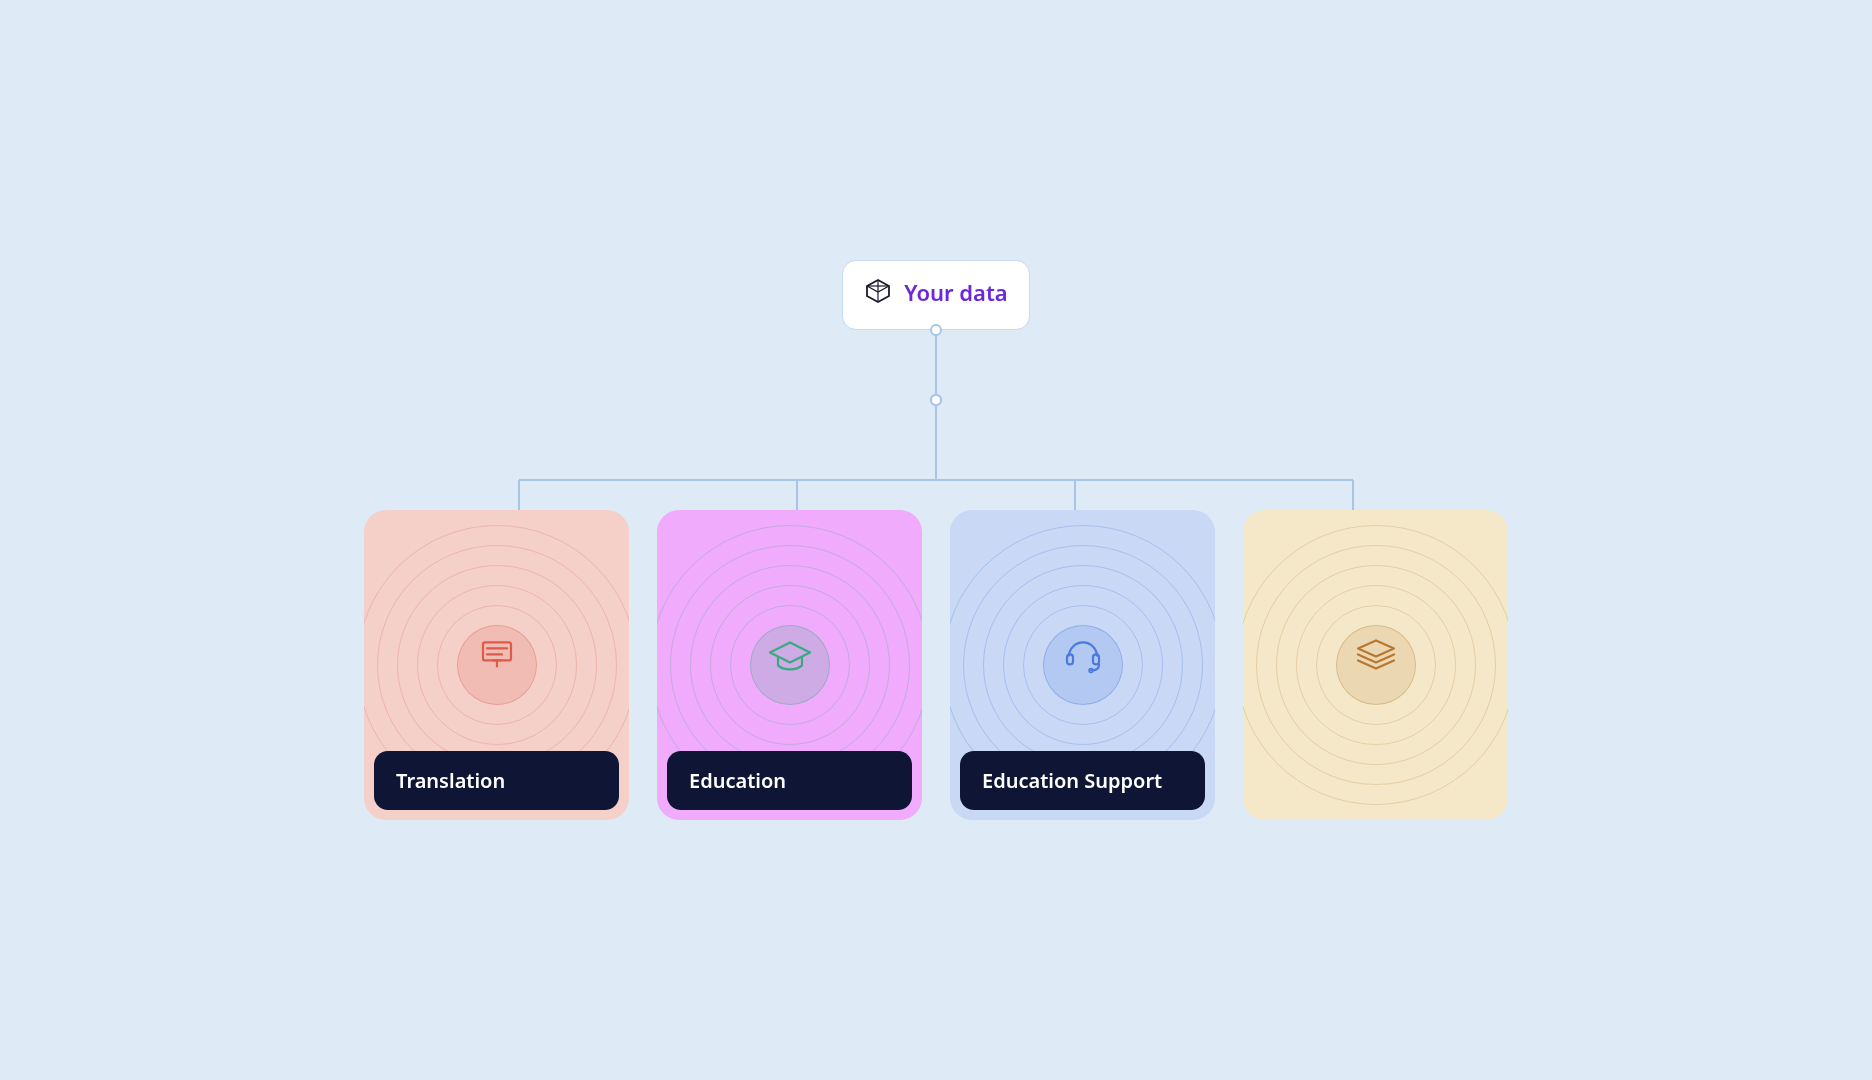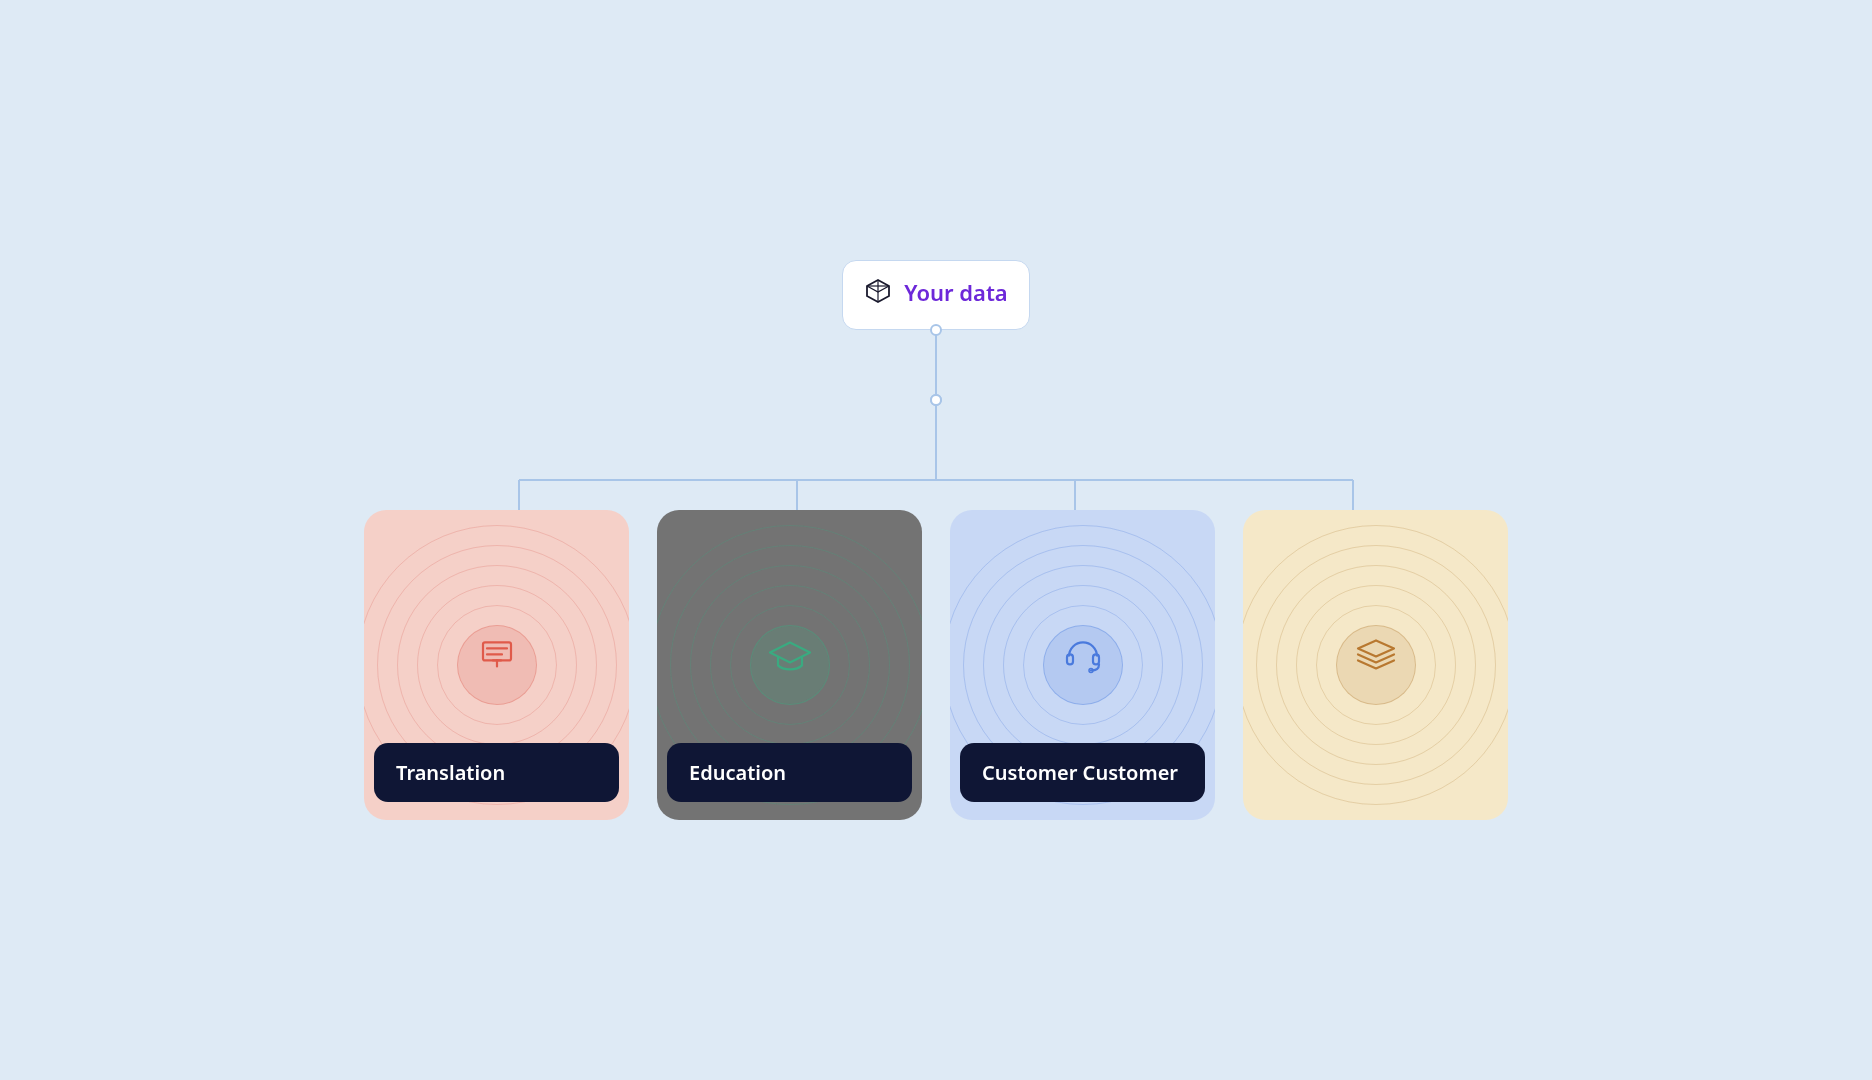--- a/index.html
+++ b/index.html
@@ -74,27 +74,27 @@
 
     
     .card {
       width: 265px;
       height: 310px;
       border-radius: 22px;
       display: flex;
       flex-direction: column;
       align-items: center;
       justify-content: flex-end;
-      padding-bottom: 8px;
+      padding-bottom: 0;
       position: relative;
       overflow: hidden;
     }
 
     .card-translation { background: #f5d0c8; }
-    .card-education   { background: #737373; }
+    .card-education   { background: #f0abfc; }
     .card-support     { background: #c8d8f5; }
     .card-guide       { background: #f5e8c8; }
 
     
     .circles-container {
       position: absolute;
       top: 50%;
       left: 50%;
       transform: translate(-50%, -60%);
     }
@@ -296,21 +296,21 @@
       <div class="card-icon icon-support">
         <svg width="44" height="40" viewBox="0 0 44 40" fill="none">
 
           <path d="M8 22c0-7.732 6.268-14 14-14s14 6.268 14 14" stroke="#4a7add" stroke-width="2.2" fill="none"></path>
           <rect x="6" y="20" width="6" height="10" rx="3" stroke="#4a7add" stroke-width="2.2" fill="none"></rect>
           <rect x="32" y="20" width="6" height="10" rx="3" stroke="#4a7add" stroke-width="2.2" fill="none"></rect>
           <path d="M38 30c0 4-3 6-8 6" stroke="#4a7add" stroke-width="2.2" stroke-linecap="round"></path>
           <circle cx="30" cy="36" r="2" stroke="#4a7add" stroke-width="1.5" fill="none"></circle>
         </svg>
       </div>
-      <div class="card-label">Customer Customer</div>
+      <div class="card-label">Education Support</div>
     </div>
 
     <div class="card card-guide">
       <div class="circles-container">
         <div class="circle-ring c6"></div>
         <div class="circle-ring c5"></div>
         <div class="circle-ring c4"></div>
         <div class="circle-ring c3"></div>
         <div class="circle-ring c2"></div>
         <div class="circle-ring c1"></div>

